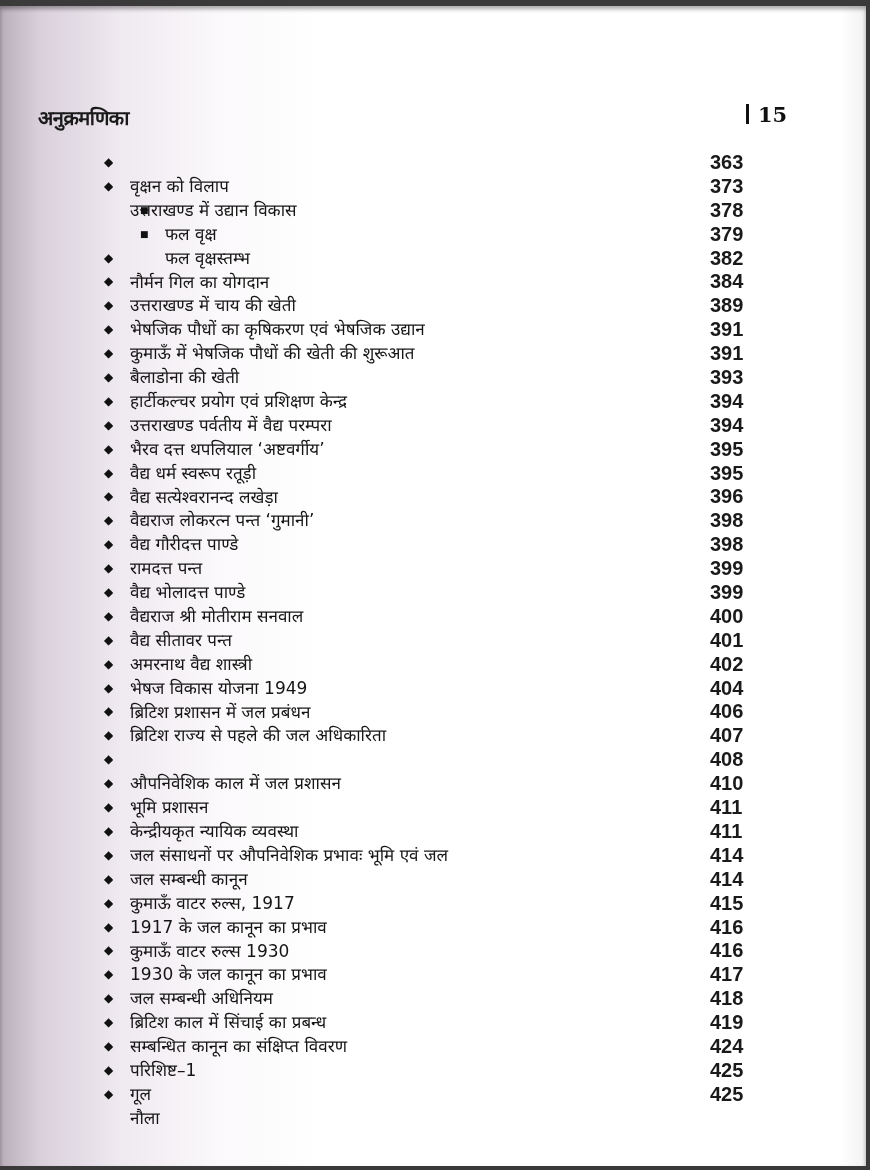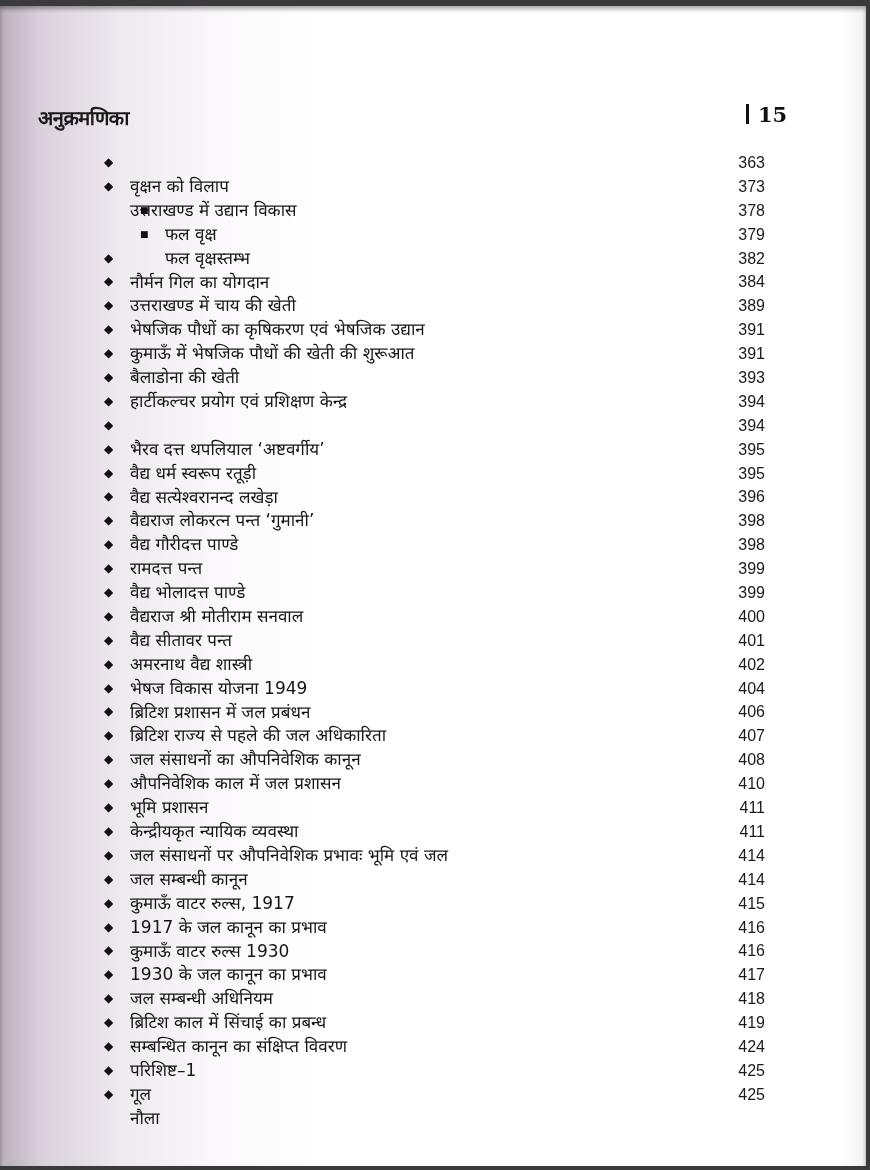--- a/index.html
+++ b/index.html
@@ -82,24 +82,24 @@
       margin-top: 24px;
     }
     .toc-row.sub .label {
       left: 165px;
     }
     .toc-row .pg {
       position: absolute;
       left: 710px;
       top: 0;
       width: 55px;
-      text-align: right;
+      text-align: left;
       font-family: "Liberation Sans", sans-serif;
-      font-weight: normal;
-      font-size: 16px;
+      font-weight: bold;
+      font-size: 20px;
       color: #1a1a1a;
     }
   </style>
 </head>
 <body>
 
 <div class="page">
   <div class="header-title">अनुक्रमणिका</div>
   <div class="page-number">
     <span class="bar"></span><span>15</span>
@@ -151,20 +151,21 @@
         <span class="label">बैलाडोना की खेती</span>
         <span class="pg">391</span>
       </div>
       <div class="toc-row">
         <span class="bullet">◆</span>
         <span class="label">हार्टीकल्चर प्रयोग एवं प्रशिक्षण केन्द्र</span>
         <span class="pg">393</span>
       </div>
       <div class="toc-row">
         <span class="bullet">◆</span>
+        <span class="label">उत्तराखण्ड पर्वतीय में वैद्य परम्परा</span>
         <span class="pg">394</span>
       </div>
       <div class="toc-row">
         <span class="bullet">◆</span>
         <span class="label">भैरव दत्त थपलियाल ‘अष्टवर्गीय’</span>
         <span class="pg">394</span>
       </div>
       <div class="toc-row">
         <span class="bullet">◆</span>
         <span class="label">वैद्य धर्म स्वरूप रतूड़ी</span>
@@ -220,21 +221,20 @@
         <span class="label">ब्रिटिश प्रशासन में जल प्रबंधन</span>
         <span class="pg">404</span>
       </div>
       <div class="toc-row">
         <span class="bullet">◆</span>
         <span class="label">ब्रिटिश राज्य से पहले की जल अधिकारिता</span>
         <span class="pg">406</span>
       </div>
       <div class="toc-row">
         <span class="bullet">◆</span>
-        <span class="label">जल संसाधनों का औपनिवेशिक कानून</span>
         <span class="pg">407</span>
       </div>
       <div class="toc-row">
         <span class="bullet">◆</span>
         <span class="label">औपनिवेशिक काल में जल प्रशासन</span>
         <span class="pg">408</span>
       </div>
       <div class="toc-row">
         <span class="bullet">◆</span>
         <span class="label">भूमि प्रशासन</span>

